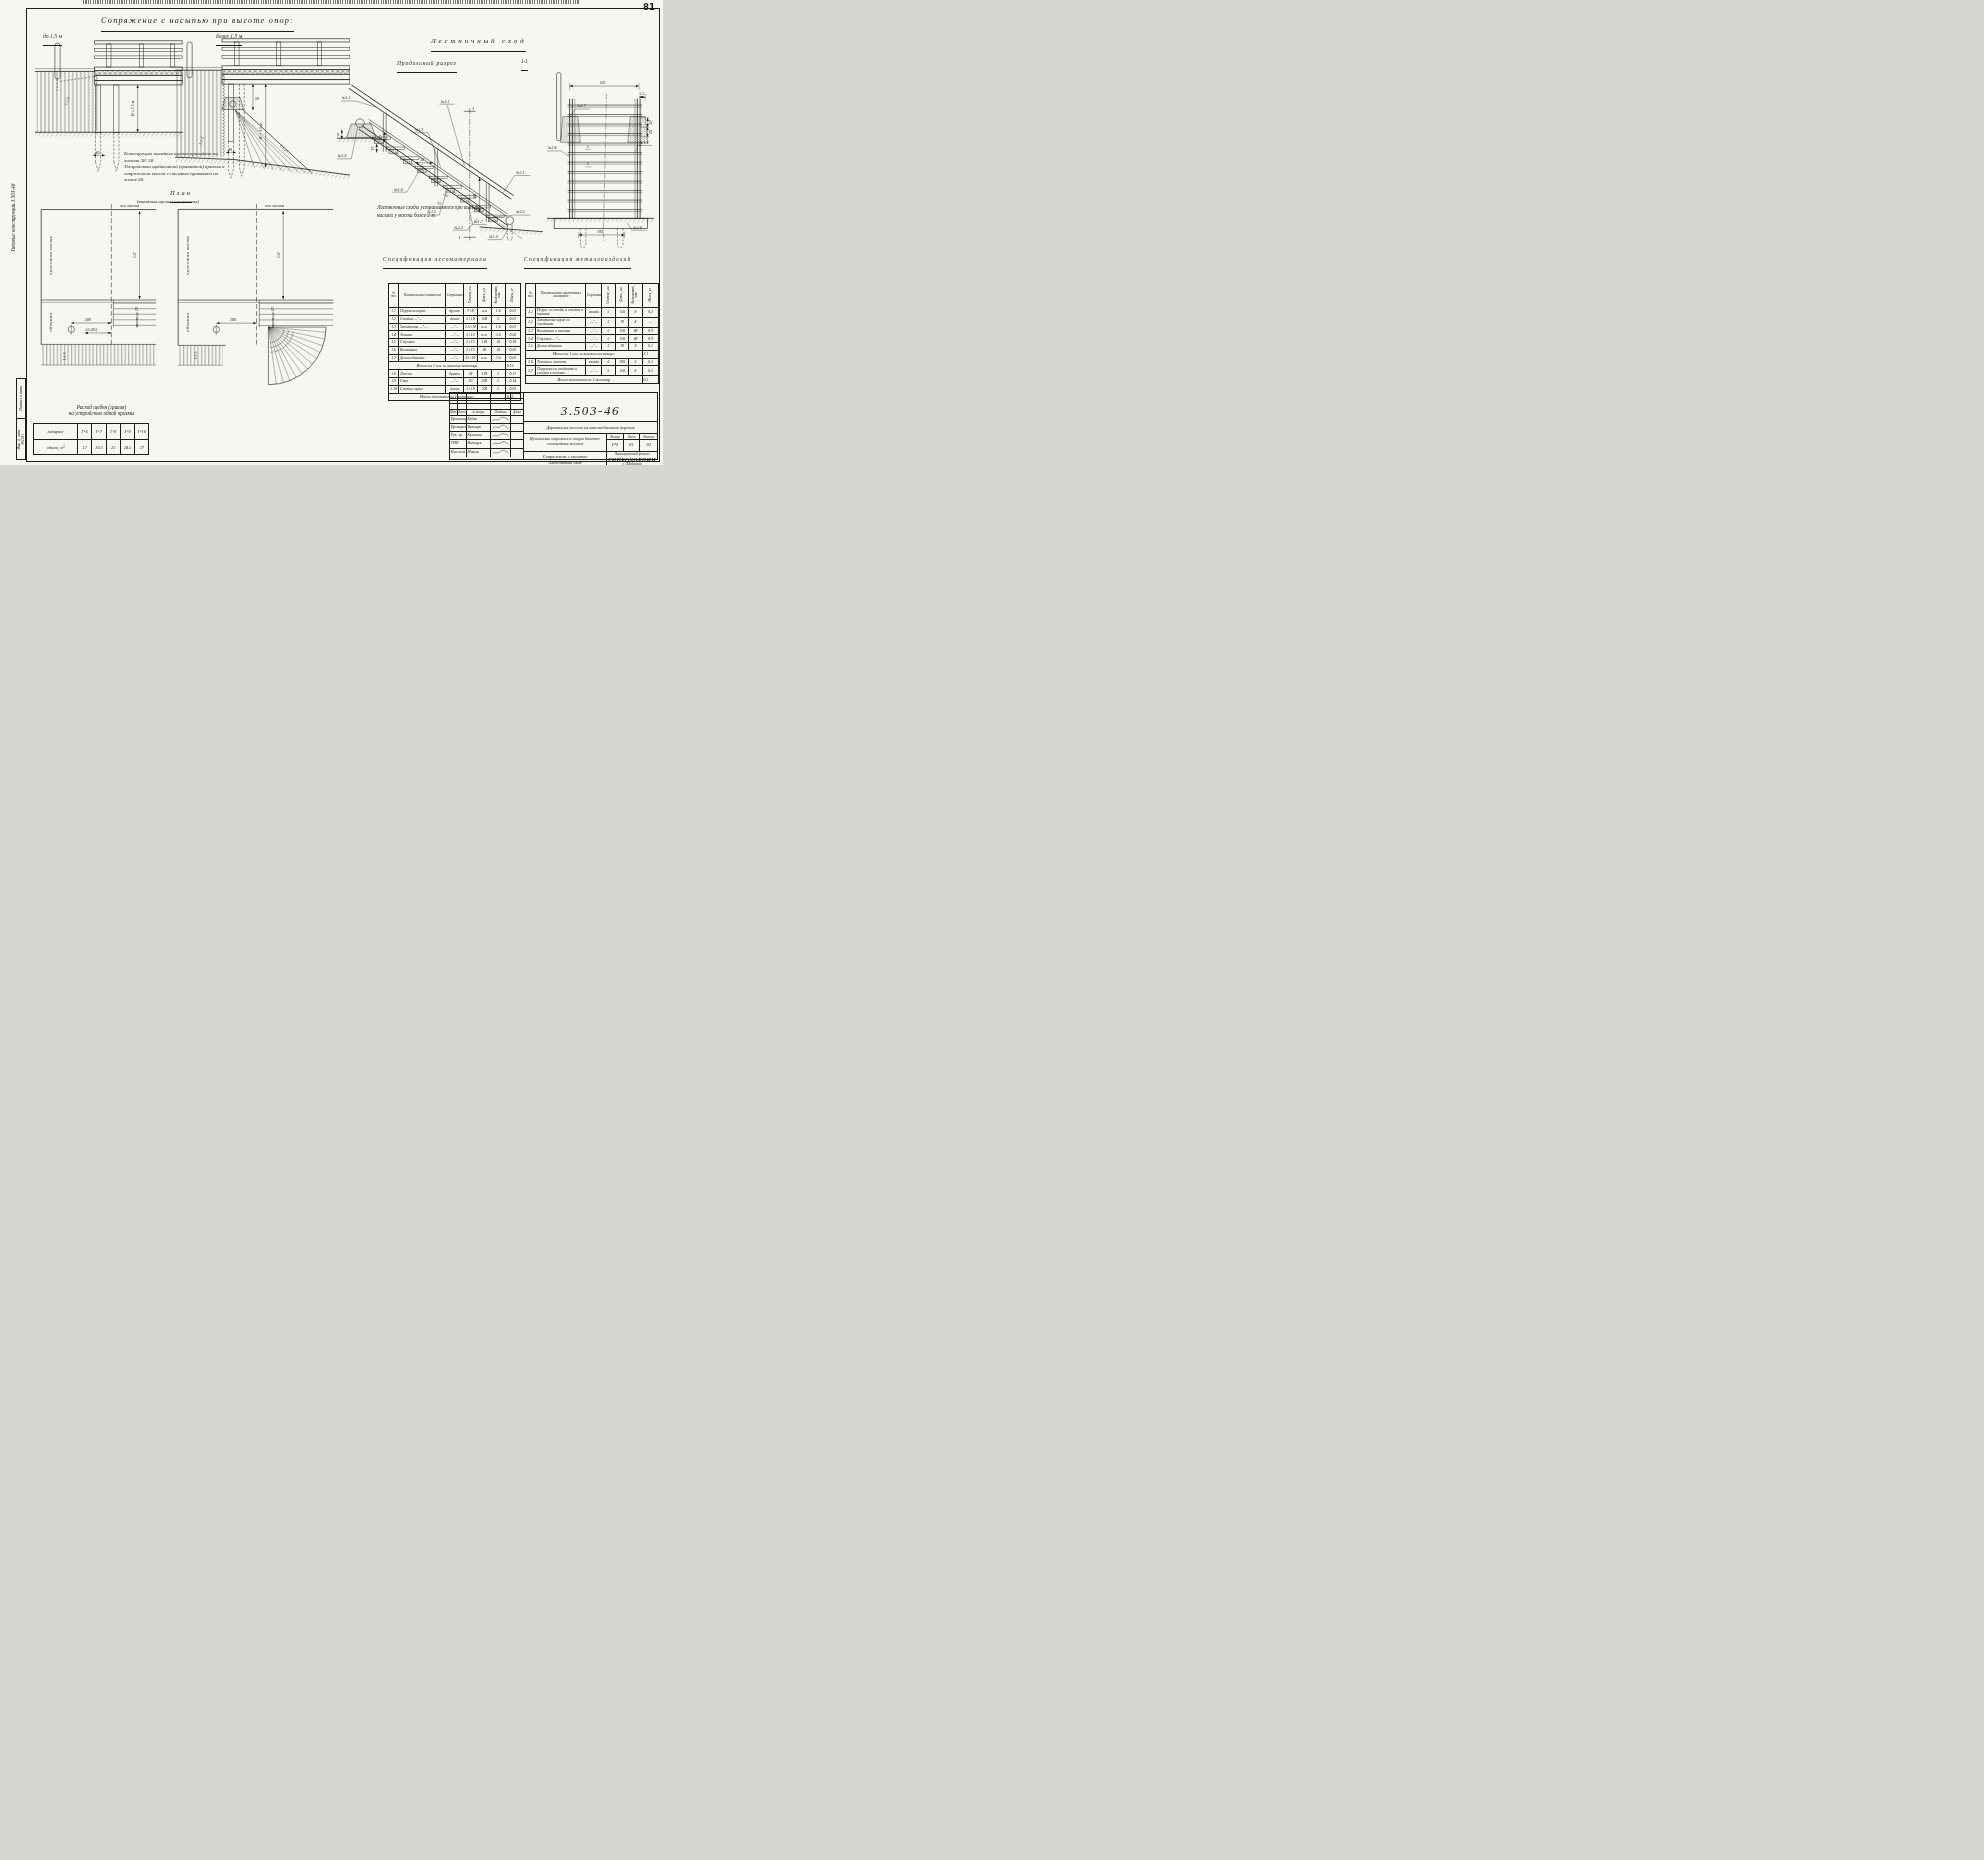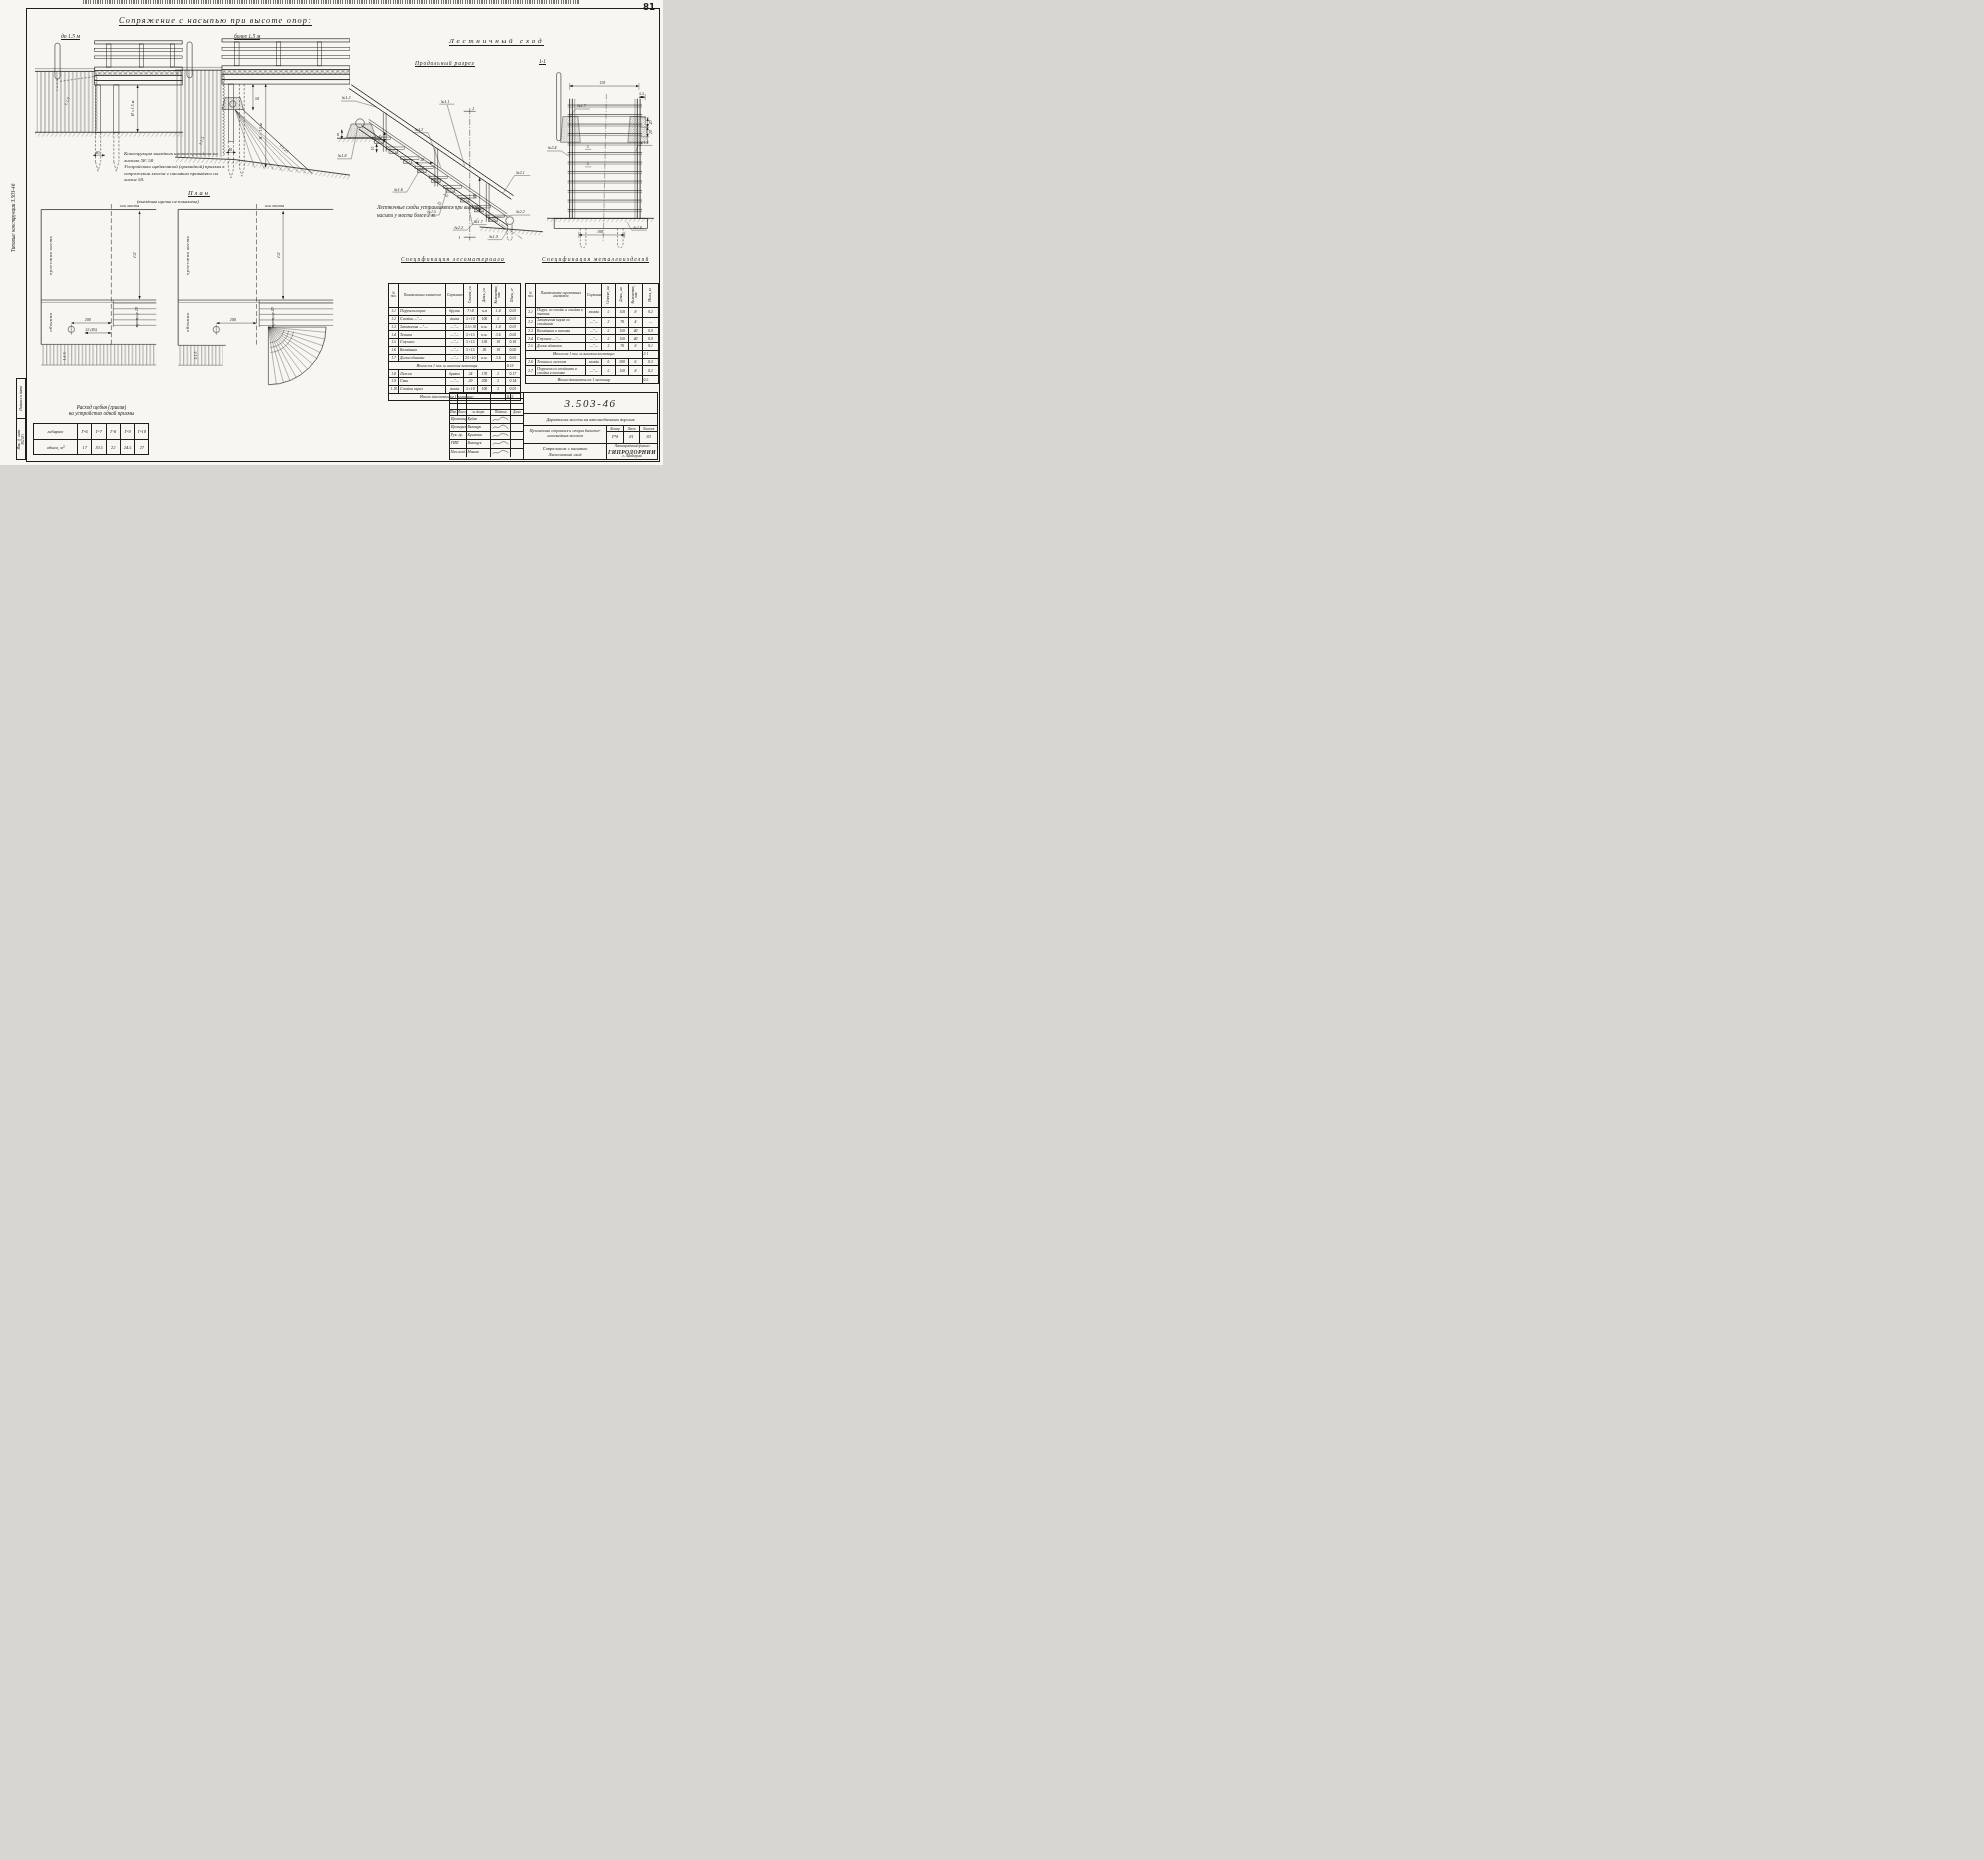--- a/index.html
+++ b/index.html
@@ -2,21 +2,21 @@
 <html style="font-size:6.4px"><head>
 <meta charset="utf-8">
 <style>
   html,body{margin:0;padding:0;background:#d8d6d0;}
   .sheet{position:relative;width:663px;height:465px;background:#f7f6f1;overflow:hidden;
          font-family:"Liberation Serif",serif;color:#1f1d1a;
          background-image:radial-gradient(rgba(20,20,20,0.07) 0.4px, transparent 0.5px);
          background-size:5.6px 3.6px;}
   .frame{position:absolute;left:26px;top:8.3px;width:632px;height:452px;border:1.2px solid #1f1d1a;}
   .t{position:absolute;font-style:italic;white-space:nowrap;color:#1f1d1a;}
-  .u{border-bottom:1px solid #1f1d1a;padding-bottom:0;margin-left:18px;}
+  .u{border-bottom:1px solid #1f1d1a;padding-bottom:6px;}
   .vert{writing-mode:vertical-rl;transform:rotate(180deg);}
   .note{position:absolute;font-style:italic;color:#1f1d1a;}
   .smudge{position:absolute;left:83px;top:0;width:496px;height:3.6px;opacity:.55;
           background:repeating-linear-gradient(90deg,#111 0 1.2px,transparent 1.2px 2.4px);}
   .pageno{font-family:"DejaVu Sans",sans-serif;font-style:normal;font-weight:bold;font-size:8.7px;}
 
   
   svg.dr{position:absolute;stroke:#1f1d1a;fill:none;stroke-width:1.2;}
   svg.dr .dt{font:italic 10px "Liberation Serif",serif;fill:#1f1d1a;stroke:none;}
   svg.dr .dt11{font:italic 11px "Liberation Serif",serif;fill:#1f1d1a;stroke:none;}
@@ -46,21 +46,21 @@
   .tbh{display:grid;grid-template-columns:8px 8.7px 24.6px 20px 1fr;height:6px;}
   .tbh span{border-right:0.6px solid #1f1d1a;border-bottom:0.8px solid #1f1d1a;font-size:3.2px;
       text-align:center;overflow:hidden;line-height:5.6px;}
   .tbr{display:grid;grid-template-columns:16.7px 24.6px 20px 1fr;height:8.2px;}
   .tbr span{border-right:0.6px solid #1f1d1a;border-bottom:0.6px solid #1f1d1a;font-size:3.8px;
       padding-left:0.8px;overflow:hidden;line-height:7.5px;}
   .tbr .sigc{padding:0;}
   .sig{stroke:#1f1d1a;fill:none;stroke-width:1.2;}
   .tb-right{position:absolute;left:74px;top:0;right:0;height:100%;}
   .tb-doc{height:20.6px;border-bottom:1px solid #1f1d1a;display:flex;align-items:center;
-      justify-content:center;font-size:11px;letter-spacing:1.6px;}
+      justify-content:center;font-size:13px;letter-spacing:1.6px;margin-top:8px;}
   .tb-series{height:12px;border-bottom:1px solid #1f1d1a;display:flex;align-items:center;
       justify-content:center;font-size:4.4px;text-align:center;}
   .tb-mid{height:18px;border-bottom:1px solid #1f1d1a;display:flex;}
   .tb-proj{width:83px;border-right:0.8px solid #1f1d1a;display:flex;align-items:center;
       justify-content:center;text-align:center;font-size:4.2px;line-height:1.15;padding:0 1.2px;}
   .tb-lls{flex:1;display:grid;grid-template-columns:1fr 1fr 1fr;grid-template-rows:6.4px 1fr;}
   .tb-lls span{border-right:0.6px solid #1f1d1a;border-bottom:0.6px solid #1f1d1a;text-align:center;
       font-size:3.4px;line-height:6px;overflow:hidden;}
   .tb-lls span.val{font-size:4.4px;line-height:10.3px;border-bottom:none;}
   .tb-bot{display:flex;height:16px;}

